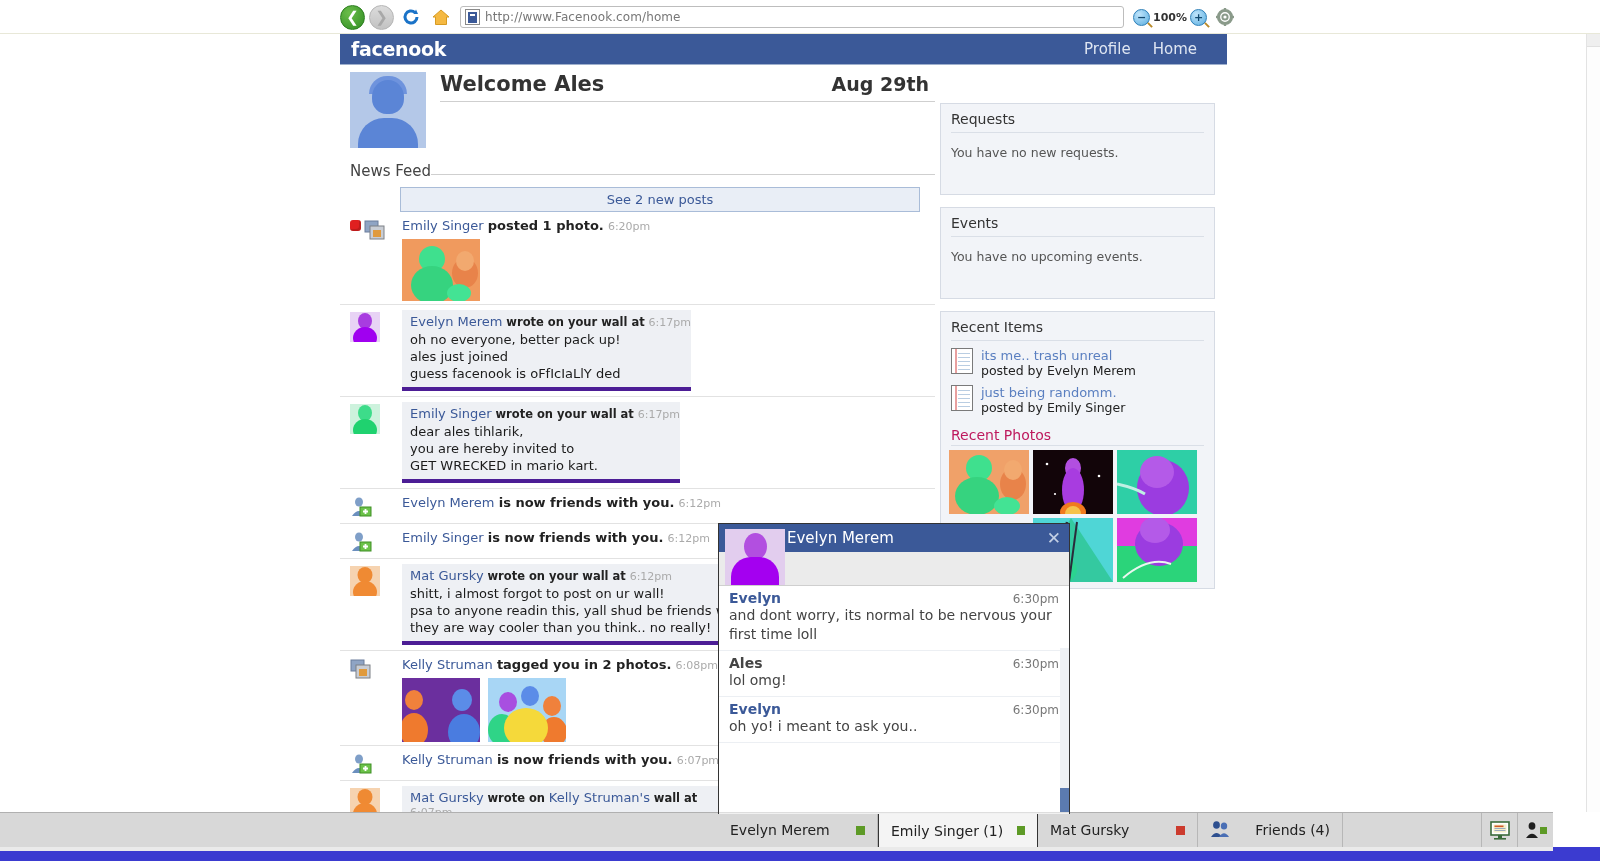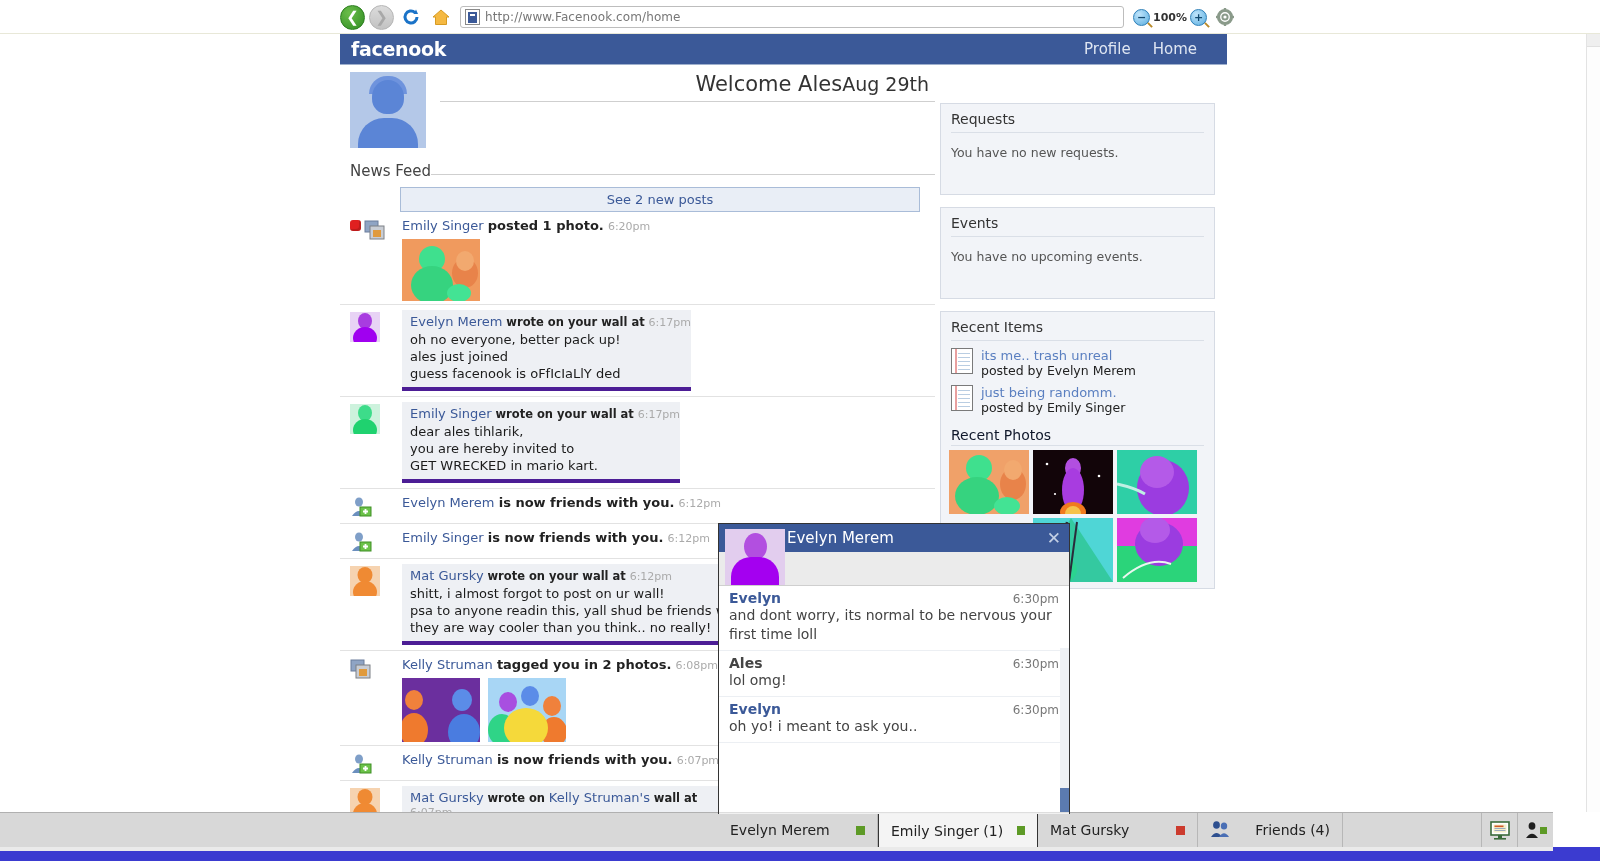--- a/index.html
+++ b/index.html
@@ -76,21 +76,21 @@
   }
   #welcome-row{display:flex;align-items:flex-start;padding-left:10px;}
   #avatar-big{
     width:76px;height:76px;background:#b4c8e8;flex:0 0 auto;
     position:relative;overflow:hidden;
   }
   #avatar-big .head{position:absolute;left:22px;top:8px;width:32px;height:34px;border-radius:50% 50% 45% 45%;background:#5b85d6;}
   #avatar-big .hair{position:absolute;left:19px;top:4px;width:38px;height:18px;border-radius:18px 18px 0 0;background:#6e93dd;}
   #avatar-big .body{position:absolute;left:8px;top:46px;width:60px;height:34px;border-radius:26px 26px 0 0;background:#5b85d6;}
   #welcome-text{flex:1;padding-left:14px;}
-  #welcome-head{display:flex;align-items:baseline;justify-content:flex-end;padding-right:6px;}
+  #welcome-head{display:flex;align-items:baseline;justify-content:space-between;padding-right:6px;font-weight:bold;}
   #welcome-title{font-size:21px;color:#333;}
   #welcome-date{font-size:19px;color:#333;}
   .hr-line{height:1px;background:#cfcfcf;margin-top:5px;}
 
   #newsfeed-head{display:flex;align-items:center;padding-left:10px;margin-top:14px;}
   #newsfeed-title{font-size:15px;color:#444;white-space:nowrap;}
   #newsfeed-head .hr-line{flex:1;margin-top:6px;}
 
   #see-new-posts{
     margin:7px 0 0 60px;width:520px;height:25px;
@@ -130,21 +130,21 @@
   .side-box{background:#f2f4f8;border:1px solid #d6dbe4;margin-bottom:12px;}
   .side-title{font-size:14px;color:#333;padding:7px 10px 5px 10px;}
   .side-title-sep{height:1px;background:#dadfe7;margin:0 10px;}
   .side-empty{font-size:12.5px;color:#555;padding:12px 10px 34px 10px;}
   .recent-item{display:flex;gap:8px;padding:3px 10px 4px 10px;align-items:flex-start;}
   .note-icon{width:22px;height:26px;background:#fff;border:1.5px solid #7a7a7a;position:relative;flex:0 0 auto;}
   .note-icon:before{content:"";position:absolute;left:3px;top:0;width:2px;height:100%;background:#e8a0a0;}
   .note-icon i{position:absolute;left:6px;top:4px;right:2px;height:1px;background:#b9cde2;box-shadow:0 4px 0 #b9cde2,0 8px 0 #b9cde2,0 12px 0 #b9cde2,0 16px 0 #b9cde2;}
   .recent-text .t1{font-size:13px;color:#5a7fc0;}
   .recent-text .t2{font-size:12.5px;color:#222;}
-  #recent-photos-title{font-size:14px;color:#0f172a;padding:8px 10px 2px 10px;}
+  #recent-photos-title{font-size:14px;color:#be185d;padding:8px 10px 2px 10px;}
   #photo-grid{display:grid;grid-template-columns:repeat(3,80px);gap:4px;padding:4px 0 6px 8px;}
   .gphoto{width:80px;height:64px;}
 
   
   #chat-window{
     position:absolute;left:718px;top:489px;width:352px;height:324px;
     background:#ffffff;border:1px solid #333;z-index:30;
   }
   #chat-title{height:28px;background:#3b5998;display:flex;align-items:center;
     justify-content:space-between;padding-right:8px;}

